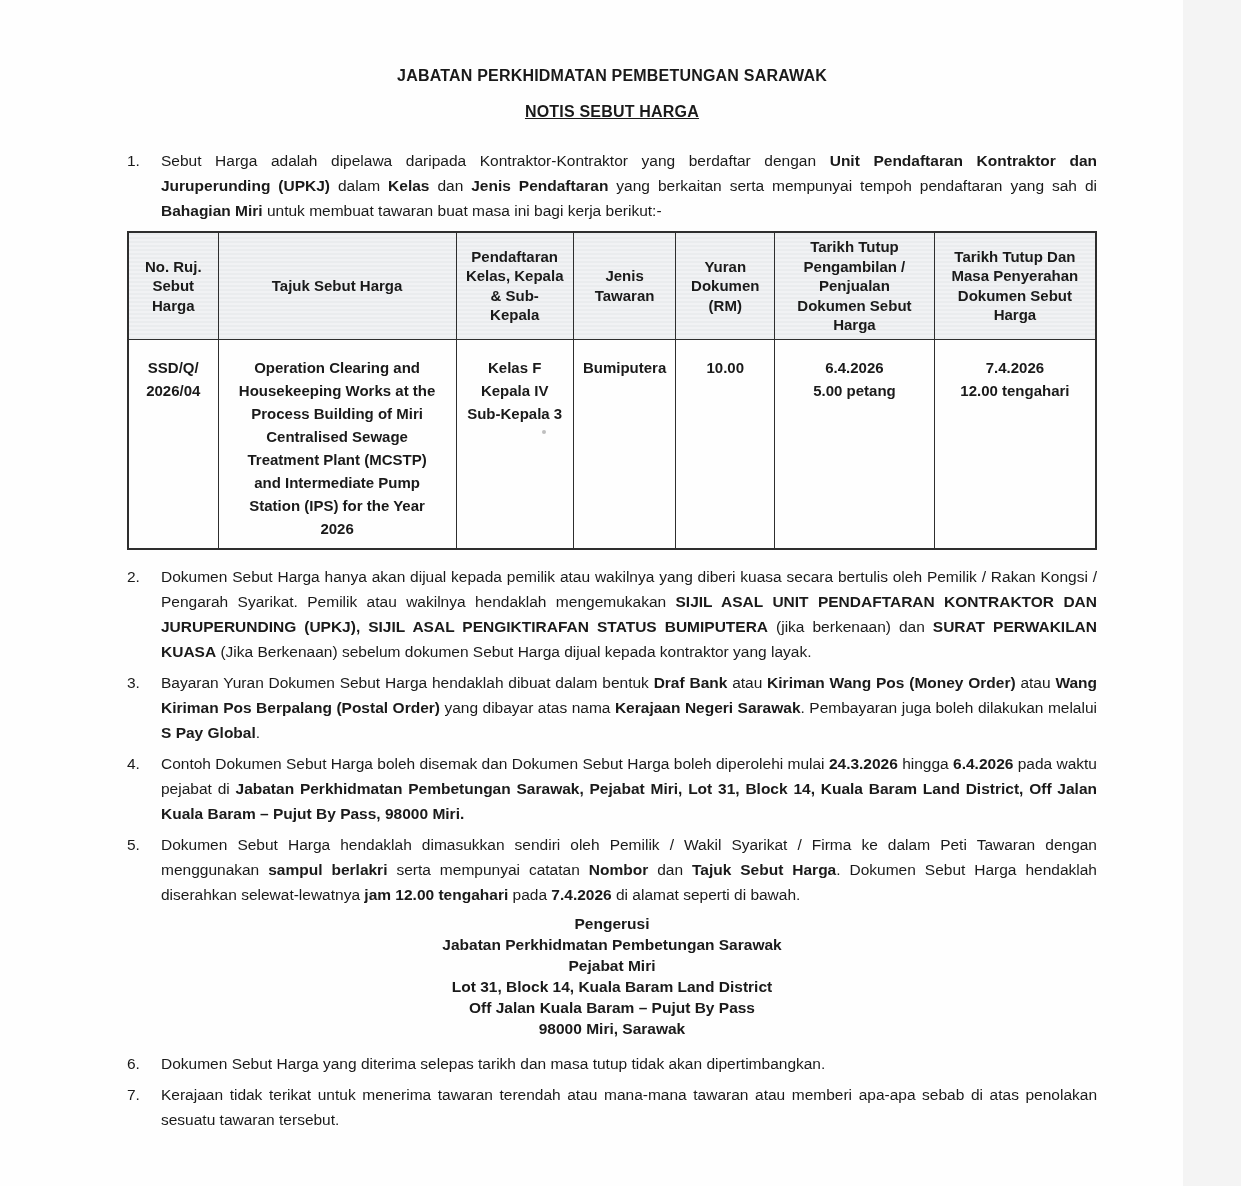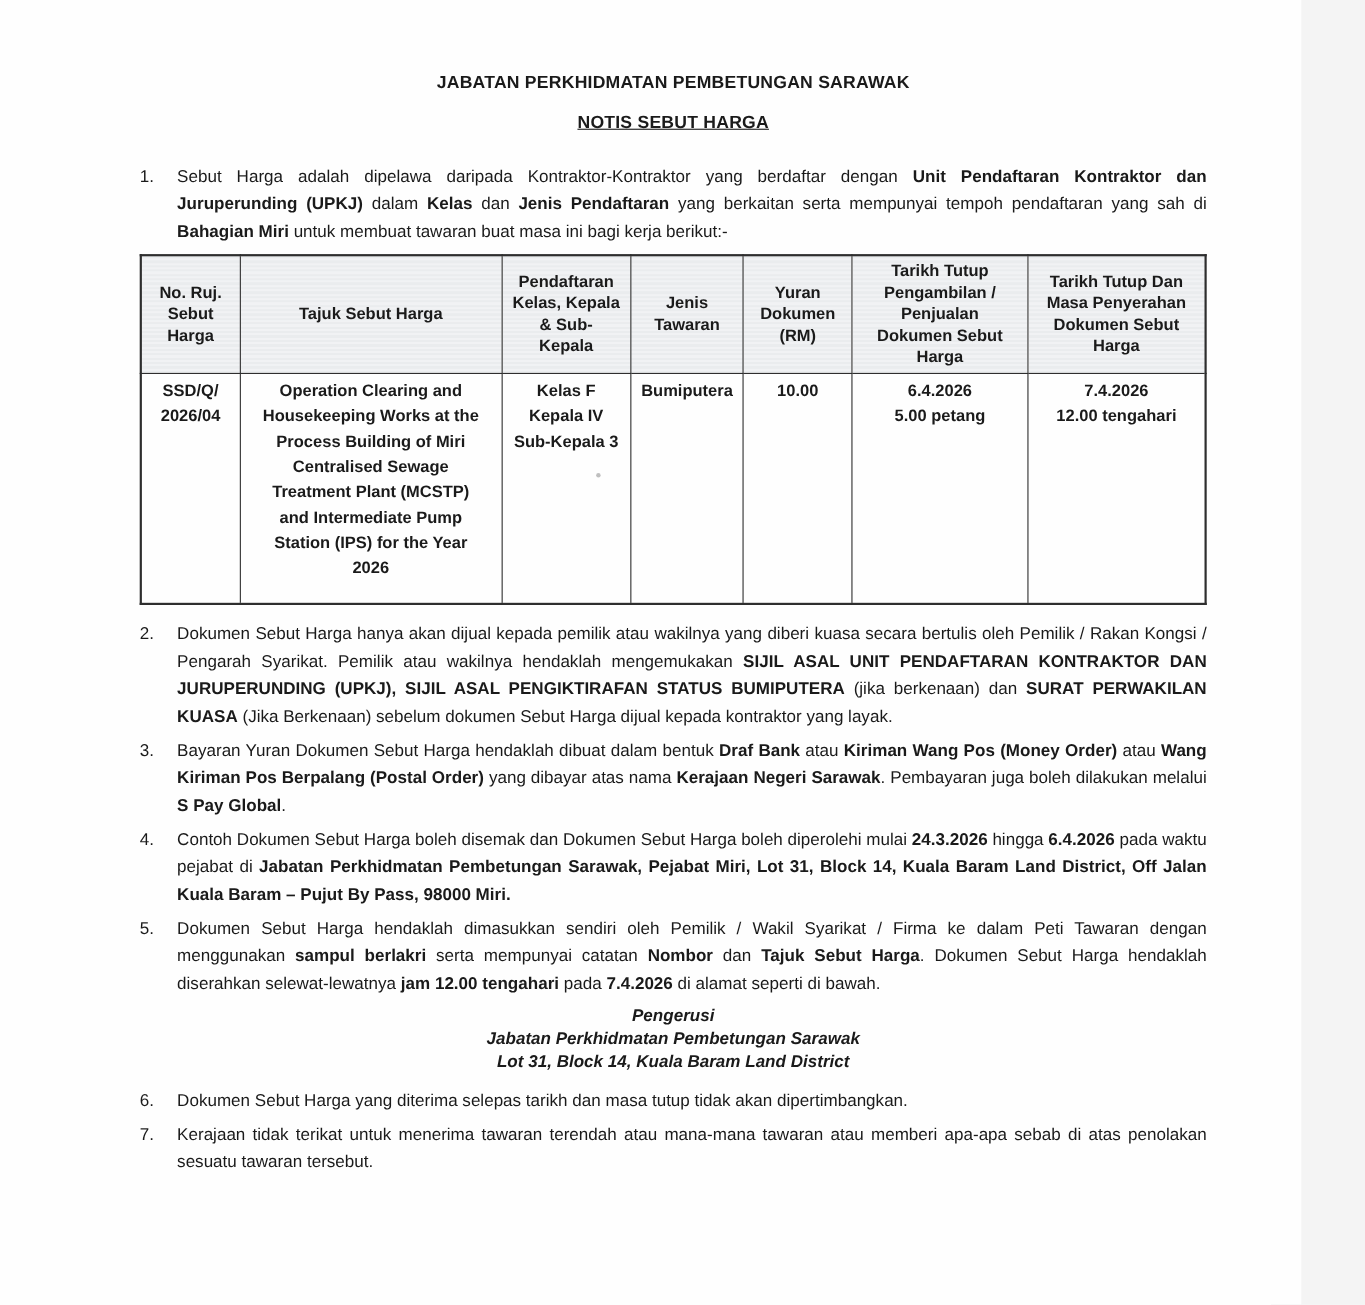--- a/index.html
+++ b/index.html
@@ -38,26 +38,25 @@
     overflow:hidden;
   }
   table.tender th{
     background:repeating-linear-gradient(180deg,#eaecee 0px,#eaecee 2px,#f1f2f4 2px,#f1f2f4 4px);
     background-color:var(--table-header-bg);
     font-size:15px;line-height:19.5px;height:101px;
     vertical-align:middle;padding:4px 5px;
   }
   table.tender td{
     font-size:15px;line-height:23px;height:210px;
-    vertical-align:top;padding:4px 8px 0;
+    vertical-align:top;padding:16px 8px 0;
   }
   .address{
     text-align:center;font-weight:bold;font-size:15.5px;line-height:21px;
     margin:4px 0 12px;
-    font-style:italic;
   }
   .speck{
     position:absolute;left:542px;top:430px;width:4px;height:4px;
     border-radius:50%;background:#8a8a8a;opacity:.55;
   }
 </style>
 </head>
 <body>
 
 <div class="page">
@@ -147,21 +146,24 @@
   </div>
 
   <div class="item">
     <span class="num">5.</span>
     <div class="txt"><span>Dokumen Sebut Harga hendaklah dimasukkan sendiri oleh Pemilik / Wakil Syarikat / Firma ke dalam Peti Tawaran dengan menggunakan </span><span class="bold">sampul berlakri</span><span> serta mempunyai catatan </span><span class="bold">Nombor</span><span> dan </span><span class="bold">Tajuk Sebut Harga</span><span>. Dokumen Sebut Harga hendaklah diserahkan selewat-lewatnya </span><span class="bold">jam 12.00 tengahari</span><span> pada </span><span class="bold">7.4.2026</span><span> di alamat seperti di bawah.</span></div>
   </div>
 
   <div class="address">
     <div>Pengerusi</div>
     <div>Jabatan Perkhidmatan Pembetungan Sarawak</div>
+    <div>Pejabat Miri</div>
     <div>Lot 31, Block 14, Kuala Baram Land District</div>
+    <div>Off Jalan Kuala Baram – Pujut By Pass</div>
+    <div>98000 Miri, Sarawak</div>
   </div>
 
   <div class="item">
     <span class="num">6.</span>
     <div class="txt"><span>Dokumen Sebut Harga yang diterima selepas tarikh dan masa tutup tidak akan dipertimbangkan.</span></div>
   </div>
 
   <div class="item">
     <span class="num">7.</span>
     <div class="txt"><span>Kerajaan tidak terikat untuk menerima tawaran terendah atau mana-mana tawaran atau memberi apa-apa sebab di atas penolakan sesuatu tawaran tersebut.</span></div>

